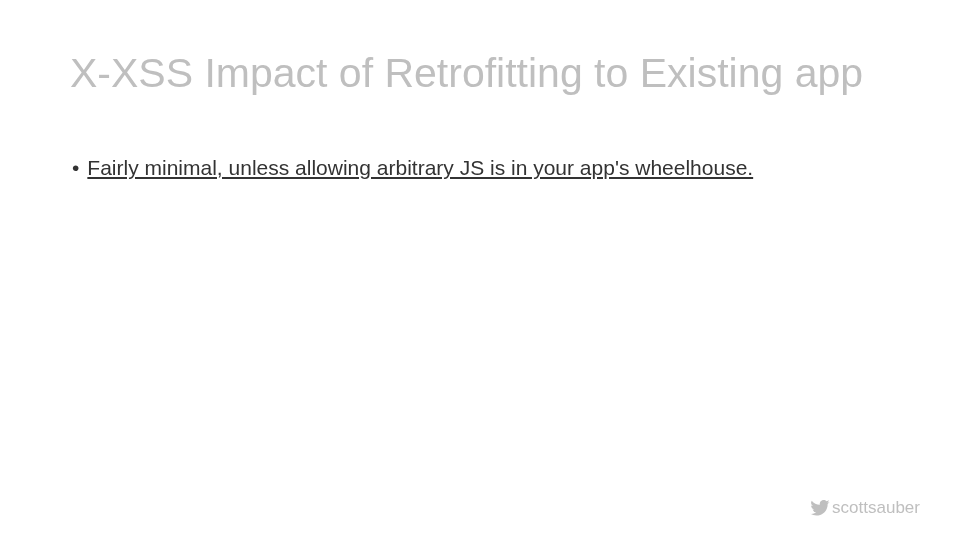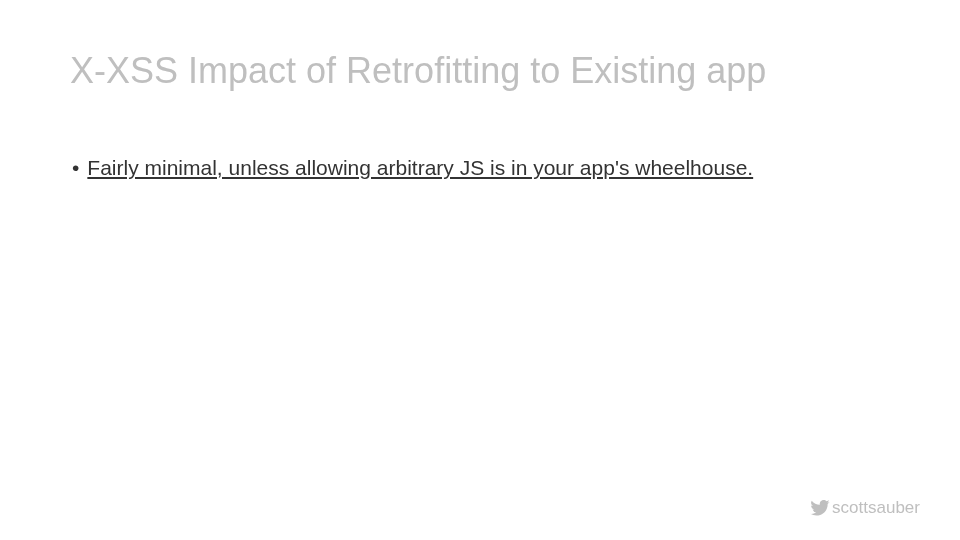--- a/index.html
+++ b/index.html
@@ -12,21 +12,21 @@
     height: 540px;
     background: #ffffff;
     font-family: "Segoe UI", "Calibri Light", "Helvetica Neue", Arial, sans-serif;
     position: relative;
     overflow: hidden;
   }
   .title {
     position: absolute;
     top: 50px;
     left: 70px;
-    font-size: 36px;
+    font-size: 41px;
     font-weight: 300;
     color: #bfbfbf;
     letter-spacing: 0px;
   }
   .content {
     position: absolute;
     top: 154px;
     left: 72px;
     right: 72px;
   }

